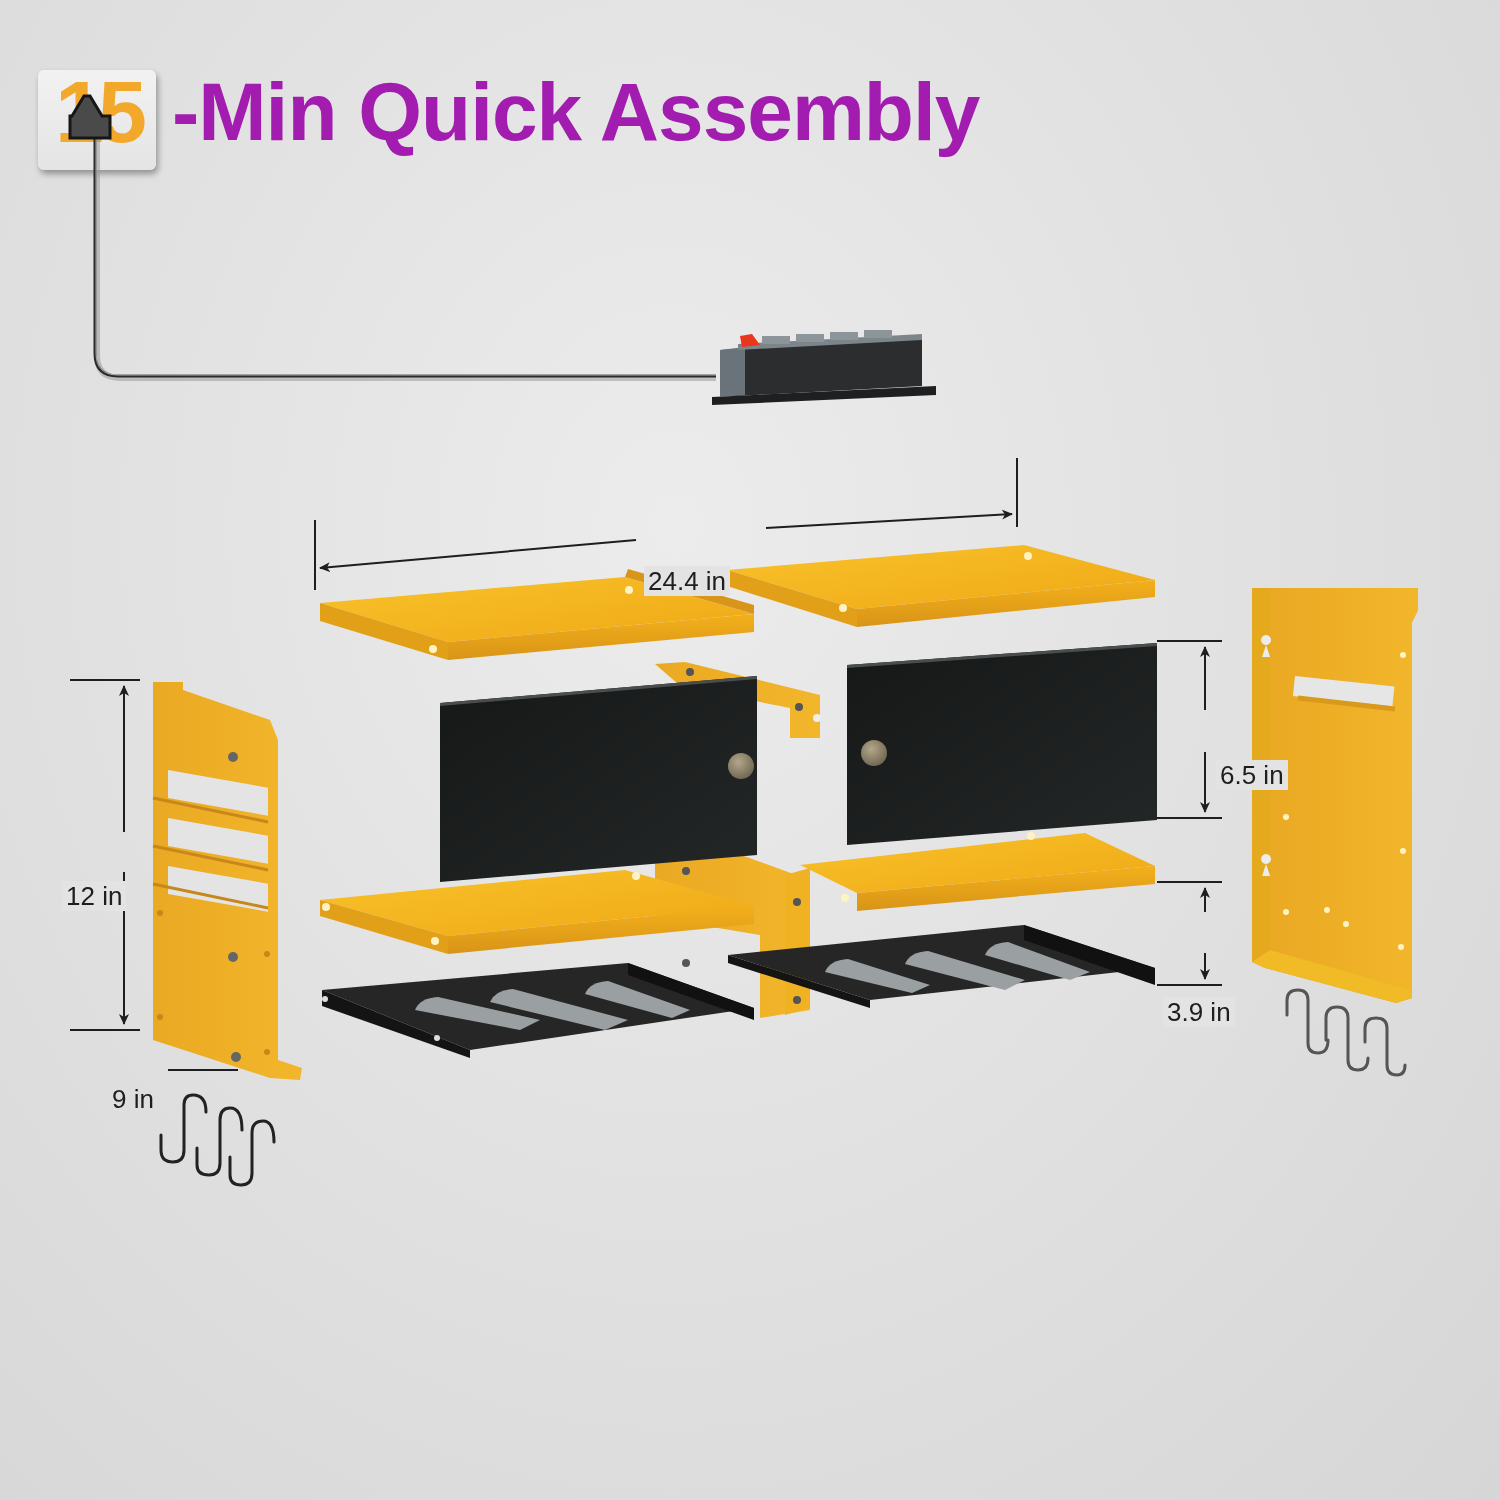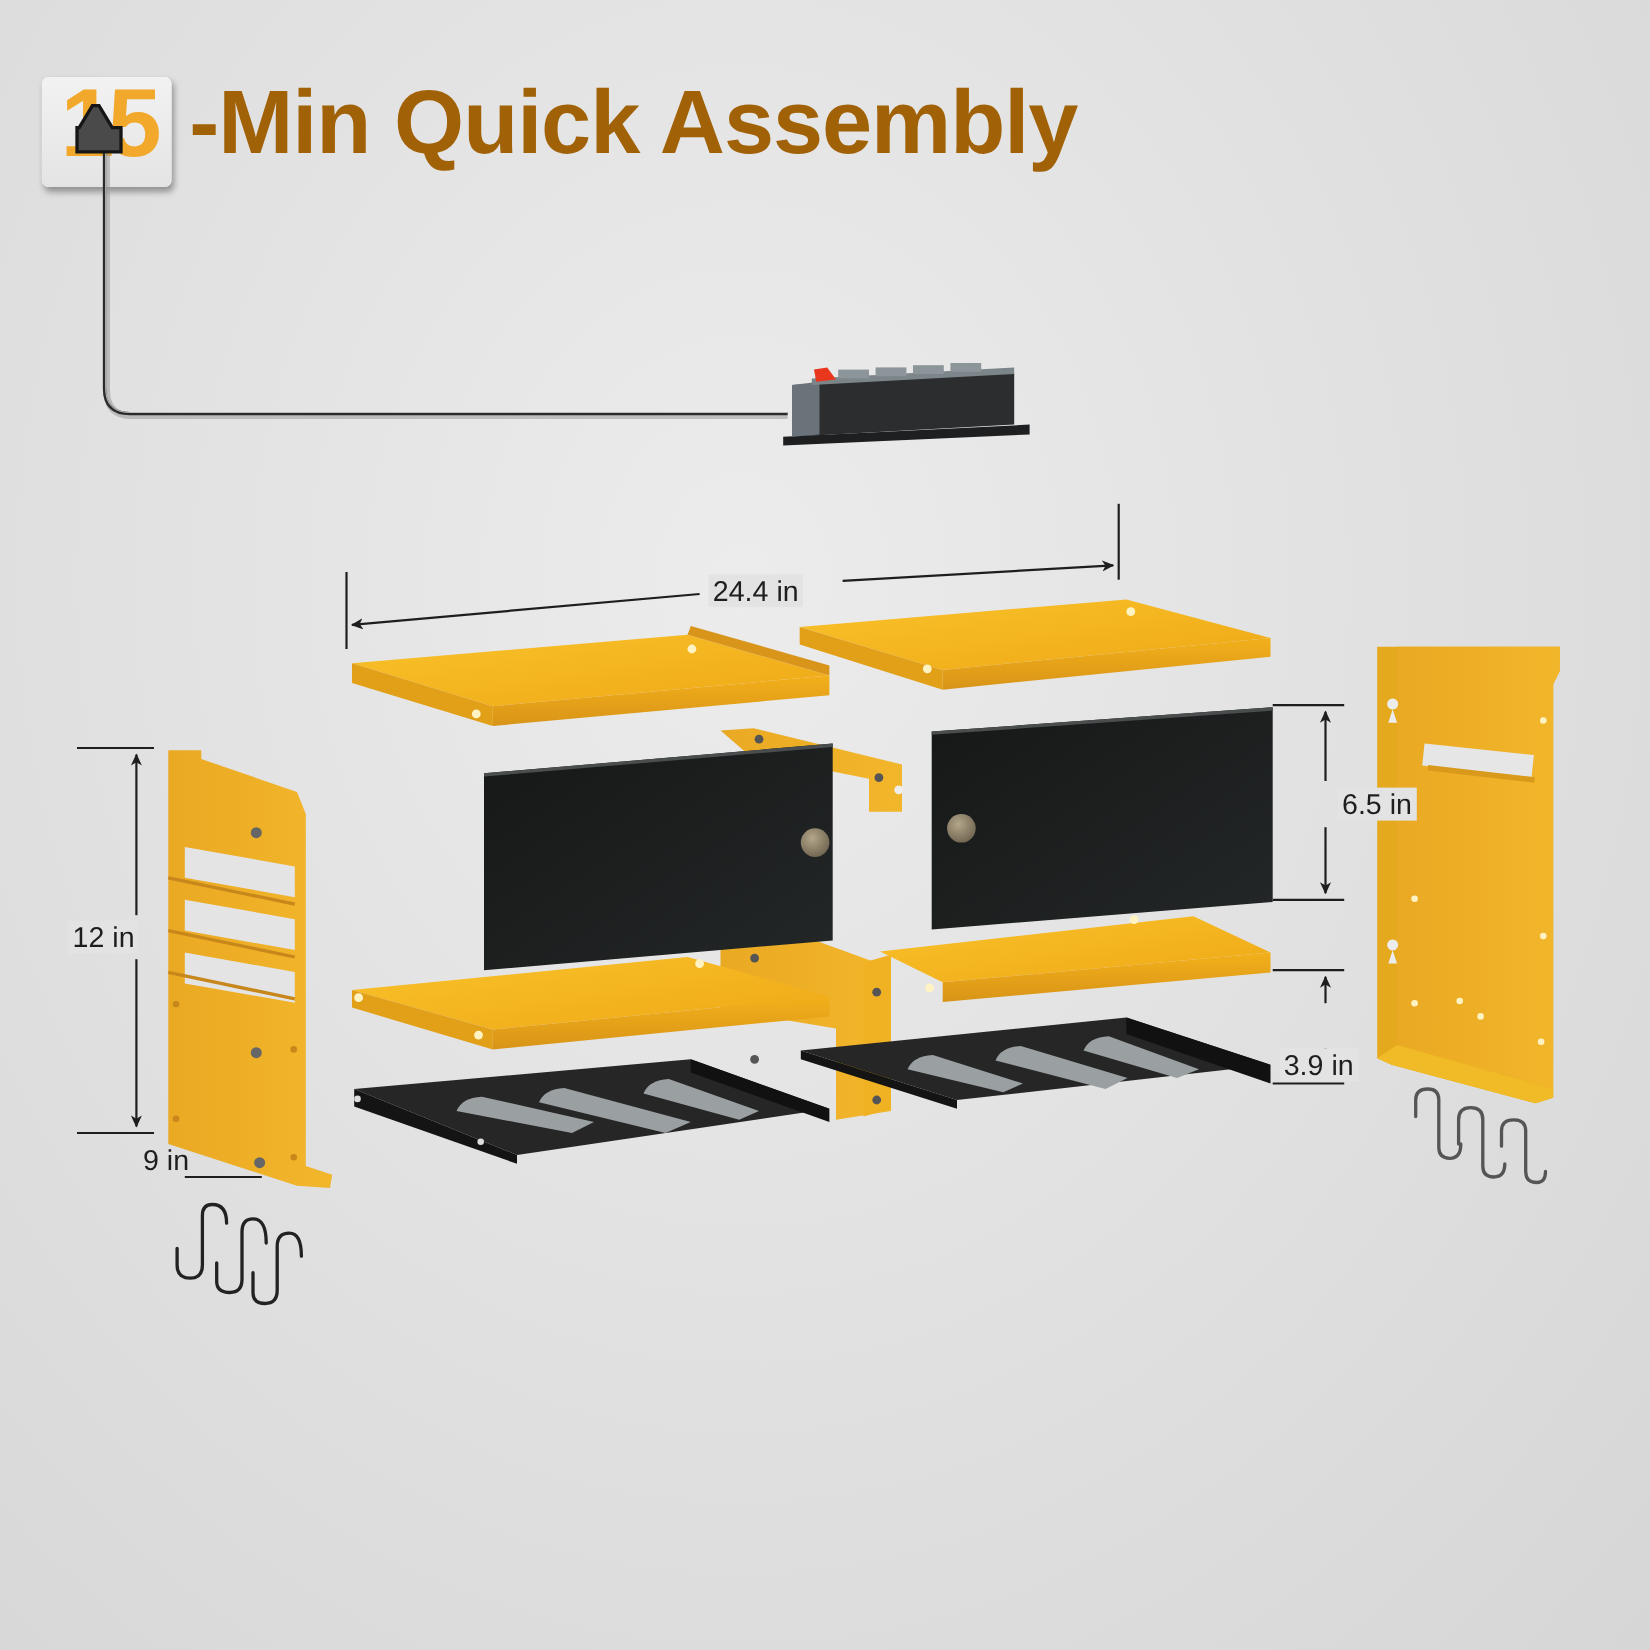--- a/index.html
+++ b/index.html
@@ -20,28 +20,28 @@
     border-radius: 6px;
     box-shadow: 2px 4px 6px rgba(0,0,0,0.35);
   }
   .badge-num {
     position: absolute; left: 42px; top: 62px; width: 112px; text-align: center;
     font-size: 88px; font-weight: 700; color: #f2a82a; letter-spacing: -6px;
     line-height: 100px;
   }
   .title {
     position: absolute; left: 172px; top: 62px;
-    font-size: 82px; font-weight: 700; color: #a16207; line-height: 100px;
+    font-size: 82px; font-weight: 700; color: #a21caf; line-height: 100px;
     letter-spacing: -1px;
   }
 
   
   .dim {
     position: absolute; font-size: 26px; color: #1e1e1e; line-height: 30px;
-    background: transparent; white-space: nowrap;
+    background: transparent; white-space: nowrap; margin-top: 44px;
   }
   .dim-bg { background: #e3e3e3; padding: 0 4px; }
 </style>
 </head>
 <body>
 
 <div class="stage">
 
   <div class="badge"></div>
   <div class="badge-num">15</div>
@@ -241,17 +241,17 @@
 
     <g fill="none" stroke="#555" stroke-width="3" stroke-linecap="round">
       <path d="M1287,1015 L1287,1000 Q1287,990 1298,990 Q1308,990 1308,1000 L1308,1043 Q1308,1053 1318,1053 Q1328,1053 1328,1040"></path>
       <path d="M1326,1040 L1326,1018 Q1326,1007 1337,1007 Q1348,1007 1348,1018 L1348,1060 Q1348,1070 1358,1070 Q1368,1070 1368,1058"></path>
       <path d="M1365,1042 L1365,1028 Q1365,1018 1376,1018 Q1387,1018 1387,1028 L1387,1065 Q1387,1075 1397,1075 Q1405,1075 1405,1065"></path>
     </g>
   </svg>
 
   <div class="dim dim-bg" style="left:644px; top:522px;">24.4 in</div>
   <div class="dim dim-bg" style="left:62px; top:837px;text-align:center;">12 in</div>
-  <div class="dim" style="left:130px; top:1040px;text-align:center;">9 in</div>
+  <div class="dim" style="left:112px; top:1040px;text-align:center;">9 in</div>
   <div class="dim dim-bg" style="left:1216px; top:716px;">6.5 in</div>
   <div class="dim dim-bg" style="left:1163px; top:953px;">3.9 in</div>
 
 </div>
 
 </body></html>

